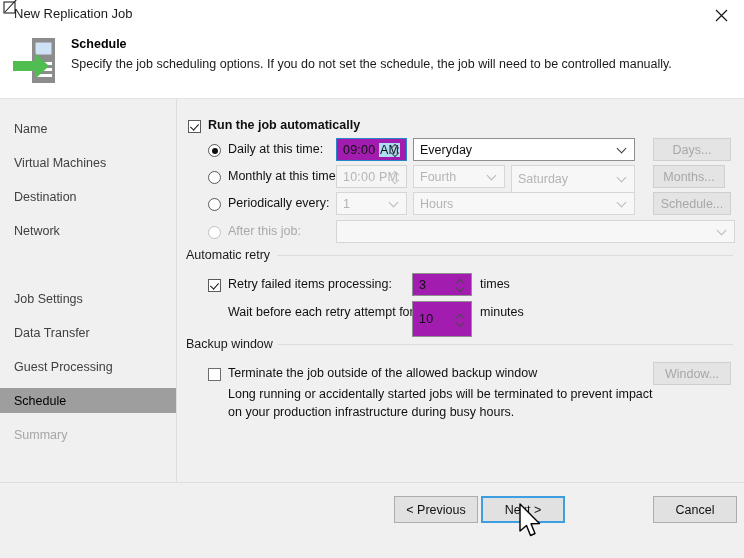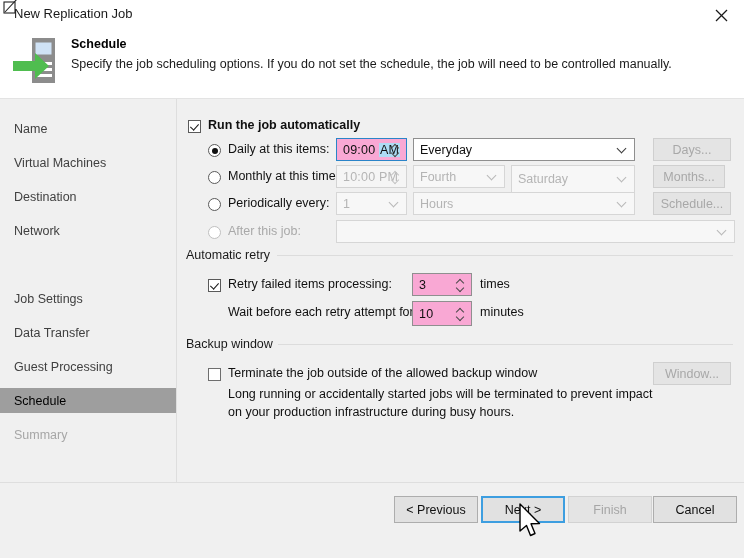--- a/index.html
+++ b/index.html
@@ -185,21 +185,21 @@
     font-size: 12.5px;
     color: #101010;
     white-space: nowrap;
     cursor: default;
   }
   .lbl.dim { color: #a9a9a9; }
 
   
   .field {
     position: absolute;
-    background: #f9a8d4;
+    background: #a21caf;
     border: 1px solid #8f8f8f;
     box-sizing: border-box;
     font-size: 12.5px;
     color: #101010;
     display: flex;
     align-items: center;
   }
   .field.focus { border: 1px solid #2a84c8; }
   .field.dis {
     border-color: #d3d3d3;
@@ -385,21 +385,21 @@
     <div class="side-item active" style="top:289px">Schedule</div>
     <div class="side-item disabled" style="top:323px">Summary</div>
   </div>
 
   <div class="content">
 
     <div class="cbox checked" style="left:11px; top:21px;"></div>
     <div class="lbl" style="left:31px; top:19px; font-weight:bold;">Run the job automatically</div>
 
     <div class="radio sel" style="left:31px; top:45px;"></div>
-    <div class="lbl" style="left:51px; top:43px;">Daily at this items:</div>
+    <div class="lbl" style="left:51px; top:43px;">Daily at this time:</div>
     <div class="field focus" style="left:159px; top:39px; width:71px; height:23px;">
       <span class="field-text">
         <span>09:00 </span><span class="sel-hl">AM</span>
       </span>
       <span class="spin">
           <i class="up"></i>
           <i class="dn"></i>
         </span>
     </div>
     <div class="combo" style="left:236px; top:39px; width:222px; height:23px;">
@@ -454,21 +454,21 @@
     <div class="field" style="left:235px; top:174px; width:60px; height:23px;">
       <span class="field-text">3</span>
       <span class="spin">
           <i class="up"></i>
           <i class="dn"></i>
         </span>
     </div>
     <div class="lbl" style="left:303px; top:178px;">times</div>
 
     <div class="lbl" style="left:51px; top:206px;">Wait before each retry attempt for:</div>
-    <div class="field" style="left:235px; top:202px; width:60px; height:25px;">
+    <div class="field" style="left:235px; top:202px; width:60px; height:36px;">
       <span class="field-text">10</span>
       <span class="spin">
           <i class="up"></i>
           <i class="dn"></i>
         </span>
     </div>
     <div class="lbl" style="left:303px; top:206px;">minutes</div>
 
     <div class="group-label" style="left:9px; top:238px;">Backup window</div>
     <div class="group-rule" style="left:97px; top:245px; width:459px;"></div>
@@ -479,19 +479,18 @@
 
     <div class="lbl" style="left:51px; top:288px;">Long running or accidentally started jobs will be terminated to prevent impact</div>
     <div class="lbl" style="left:51px; top:306px;">on your production infrastructure during busy hours.</div>
 
   </div>
 </div>
 
 <div class="footer">
   <div class="fbtn" style="left:394px;">&lt; Previous</div>
   <div class="fbtn primary" style="left:481px;">Next &gt;</div>
-  <div class="fbtn disabled" style="left:568px;">Finish</div>
   <div class="fbtn" style="left:653px;">Cancel</div>
 </div>
 
 <svg class="cursor" viewBox="0 0 26 38">
   <path d="M2 1 L2 28 L8.5 22.5 L12.5 32.5 L17 30.5 L13 20.8 L21.5 20.5 Z" fill="#ffffff" stroke="#000000" stroke-width="1.4" stroke-linejoin="round"></path>
 </svg>
 
 </body></html>

